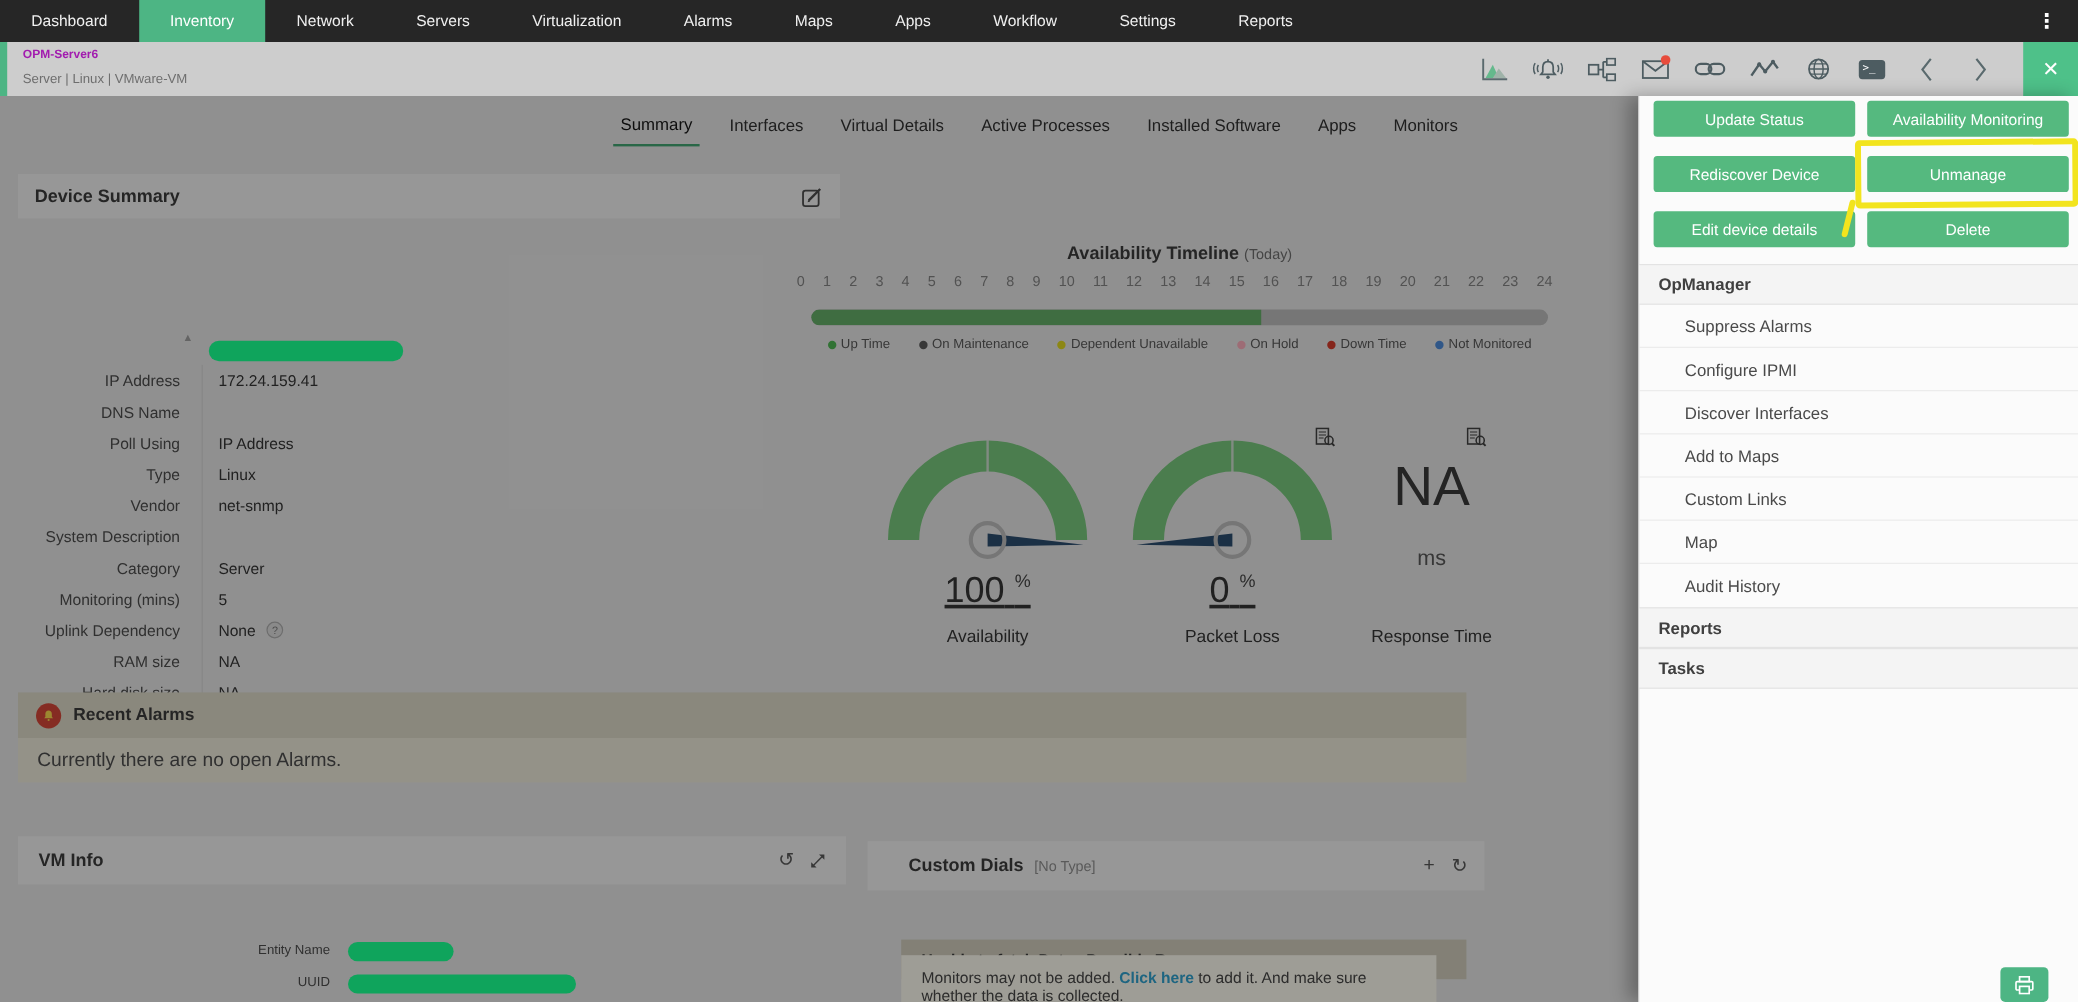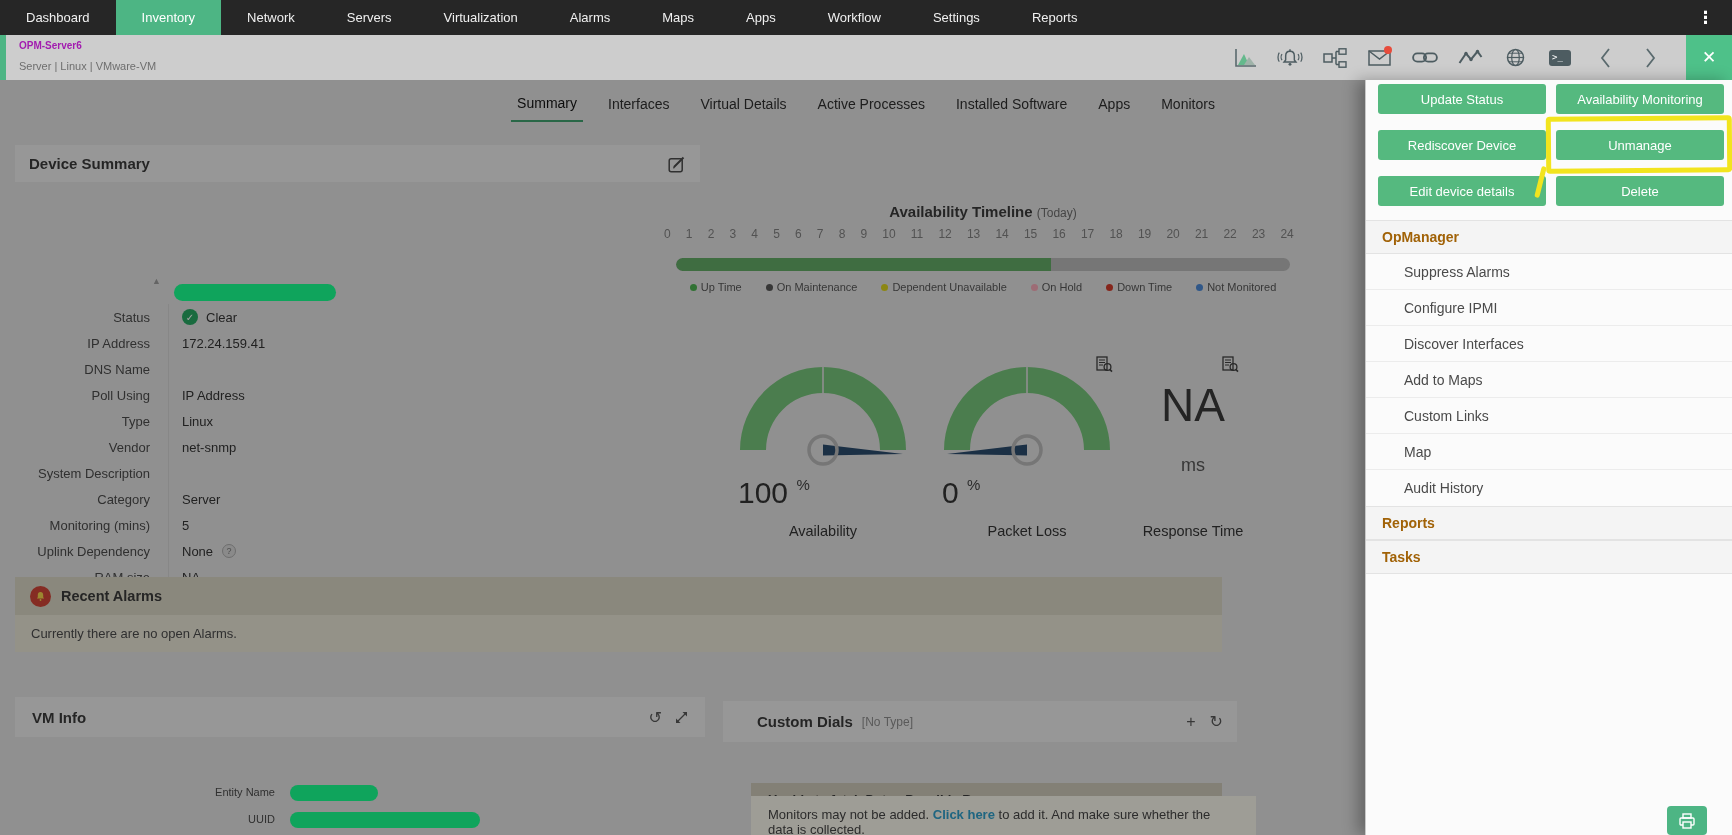--- a/index.html
+++ b/index.html
@@ -48,48 +48,48 @@
   .tl-title .today { font-size:12px; font-weight:normal; color:#6a6a6a; }
   .tl-hours { position:absolute; left:664px; top:227px; width:630px; display:flex; justify-content:space-between; font-size:12px; color:#7e7e7e; }
   .tl-bar { position:absolute; left:676px; top:258px; width:614px; height:13px; border-radius:7px; background:#b5b5b5; overflow:hidden; }
   .tl-green { height:13px; background:#61a865; border-radius:7px 0 0 7px; }
   .tl-legend { position:absolute; left:646px; top:281px; width:674px; display:flex; justify-content:center; gap:24px; font-size:11px; color:#555; align-items:center; }
   .lg { display:flex; align-items:center; gap:4px; white-space:nowrap; }
   .dot { width:7px; height:7px; border-radius:50%; display:inline-block; }
 
   
   .gauge { position:absolute; width:170px; height:108px; }
-  .gval { position:absolute; width:170px; font-size:30px; color:#333; }
+  .gval { position:absolute; width:170px; text-align:center; font-size:30px; color:#333;text-decoration:underline; }
   .gval .pct { font-size:15px; vertical-align:top; color:#444; }
   .glabel { position:absolute; width:170px; text-align:center; font-size:14.5px; color:#333; }
   .na-value { position:absolute; left:1110px; top:378px; width:166px; text-align:center; font-size:46px; color:#383838; }
   .na-unit { position:absolute; left:1110px; top:455px; width:166px; text-align:center; font-size:18px; color:#555; }
   .report-ic { position:absolute; width:17px; height:17px; cursor:pointer; }
 
   
   .ra { position:absolute; left:15px; top:577px; width:1207px; height:75px; }
   .ra-head { position:absolute; left:0; top:0; width:1207px; height:38px; background:#d5d1c0; display:flex; align-items:center; padding-left:15px; }
-  .ra-body { position:absolute; left:0; top:38px; width:1207px; height:37px; background:#e3e0d2; font-size:13px; color:#4a4a4a; display:flex; align-items:center; padding-left:16px; }
+  .ra-body { position:absolute; left:0; top:38px; width:1207px; height:37px; background:#e3e0d2; font-size:16px; color:#4a4a4a; display:flex; align-items:center; padding-left:16px; }
   .ra-ic { width:21px; height:21px; border-radius:50%; background:#cc4436; display:flex; align-items:center; justify-content:center; margin-right:10px; }
 
   
   .vm-label { position:absolute; width:110px; text-align:right; font-size:11px; color:#4a4a4a; }
   .cd-badge { font-size:12px; color:#8a8a8a; margin-left:9px; }
   .cd-ic { font-size:16px; color:#555; cursor:pointer; }
   .alert-head { position:absolute; left:751px; top:763px; width:471px; height:33px; background:#c9c5b5; font-size:13px; font-weight:bold; color:#3a3a3a; line-height:33px; padding-left:17px;margin-top:20px; }
-  .alert-body { position:absolute; left:751px; top:796px; width:505px; height:39px; background:#f3f1e6; font-size:13px; color:#444; padding:11px 17px; }
+  .alert-body { position:absolute; left:751px; top:796px; width:446px; height:39px; background:#f3f1e6; font-size:13px; color:#444; padding:11px 17px; }
   .alert-body a { color:#2e9bc6; font-weight:bold; text-decoration:none; cursor:pointer; }
 
   
   .overlay { position:absolute; left:0; top:80px; width:1365px; height:755px; background:rgba(0,0,0,0.35); z-index:40; }
 
   
   .panel { position:absolute; left:1365px; top:80px; width:367px; height:755px; background:#fbfbfb; border-left:1px solid #c9c9c9; box-shadow:-8px 0 14px rgba(0,0,0,0.28); z-index:45; }
   .pbtn { position:absolute; width:168px; height:30px; background:#55b97f; color:#fff; font-size:13px; border:none; border-radius:3px; display:flex; align-items:center; justify-content:center; cursor:pointer; }
-  .sect { position:absolute; left:0; width:367px; height:34px; background:#f4f4f4; border-top:1px solid #e3e3e3; border-bottom:1px solid #e3e3e3; font-size:14px; font-weight:bold; color:#a16207; line-height:32px; padding-left:16px; cursor:pointer; }
+  .sect { position:absolute; left:0; width:367px; height:34px; background:#f4f4f4; border-top:1px solid #e3e3e3; border-bottom:1px solid #e3e3e3; font-size:14px; font-weight:bold; color:#404040; line-height:32px; padding-left:16px; cursor:pointer; }
   .pitem { position:absolute; left:0; width:367px; height:36px; font-size:14px; color:#4a4a4a; line-height:36px; padding-left:38px; cursor:pointer; }
   .pitem.sep { border-bottom:1px solid #ececec; }
   .print-btn { position:absolute; left:301px; top:726px; width:40px; height:29px; background:#4db584; border-radius:4px; display:flex; align-items:center; justify-content:center; cursor:pointer; }
 
   
   .anno { position:absolute; z-index:60; }
   .hl-box { left:1546px; top:116px; width:186px; height:57px; border:5px solid #f2e41e; border-radius:4px; transform:rotate(-0.5deg); }
   .hl-tail { left:1538px; top:166px; width:5px; height:32px; background:#f2e41e; border-radius:3px; transform:rotate(14deg); }
   .pill { background:#0fa45c; border-radius:9px; }
   svg { display:block; }
@@ -214,27 +214,20 @@
             <rect x="1.2" y="3.8" width="13" height="13" rx="2" stroke="#4a4a4a" stroke-width="1.5" fill="none"></rect>
             <line x1="6" y1="12" x2="15.5" y2="2.5" stroke="#4a4a4a" stroke-width="2"></line>
             <polygon points="5,13.5 5.6,11.4 7.2,13" fill="#4a4a4a"></polygon>
           </svg>
       </span>
     </div>
     <div class="caret">▲</div>
     <div class="ds-divider"></div>
 
     <div class="ds-rows">
-      <div class="dsrow">
-        <span class="dslabel">Status</span>
-        <span class="dsval">
-            <span class="check-circle">✓</span>
-            <span>Clear</span>
-          </span>
-      </div>
       <div class="dsrow">
         <span class="dslabel">IP Address</span>
         <span class="dsval">172.24.159.41</span>
       </div>
       <div class="dsrow">
         <span class="dslabel">DNS Name</span>
         <span class="dsval"></span>
       </div>
       <div class="dsrow">
         <span class="dslabel">Poll Using</span>

